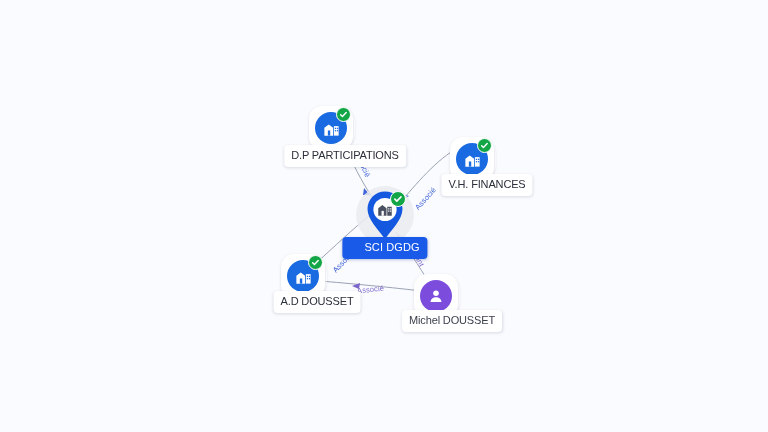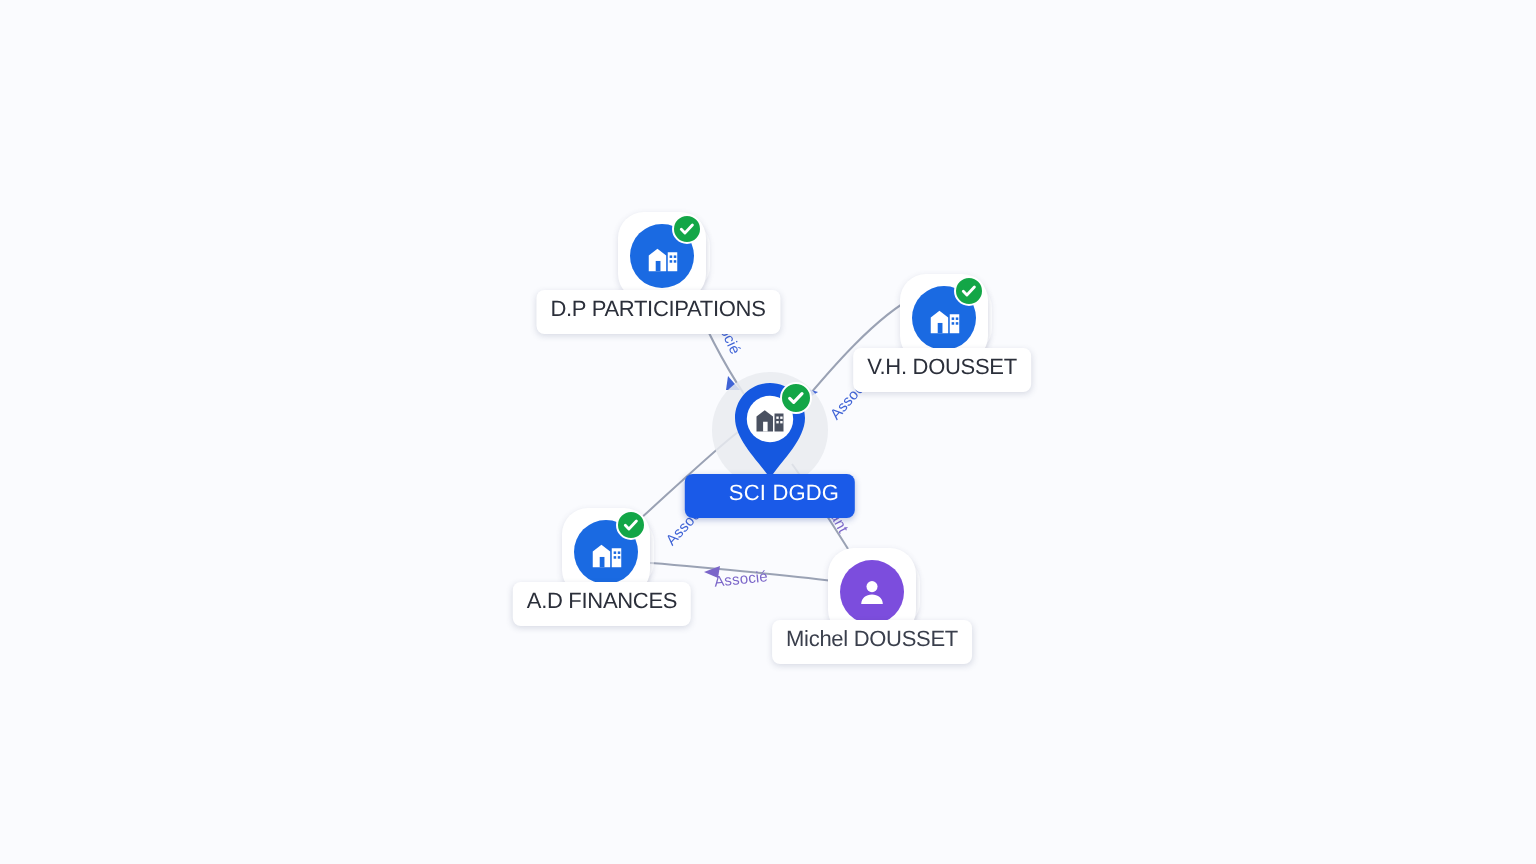--- a/index.html
+++ b/index.html
@@ -86,20 +86,21 @@
     transform: translate(-50%, 0);
     background: #ffffff;
     color: #2b2f3a;
     font-size: 11px;
     letter-spacing: -0.15px;
     line-height: 1;
     padding: 5px 7px 6px 7px;
     border-radius: 4px;
     white-space: nowrap;
     box-shadow: 0 1px 3px rgba(60,70,110,0.18);
+    margin-left: 16px;
   }
   .node-label.person-label {
     color: #3a3f4c;
   }
 
   
   .center-node {
     position: absolute;
     width: 0;
     height: 0;
@@ -246,21 +247,21 @@
           <rect x="18.8" y="14" width="1.6" height="1.6" fill="#1a6ae2"></rect>
           <rect x="7.4" y="14.5" width="3" height="6.5" fill="#1a6ae2"></rect>
         </svg>
       </div>
       <div class="verified-badge">
         <svg width="9" height="9" viewBox="0 0 12 12">
             <path d="M2.2 6.2 L4.6 8.6 L9.6 3.4" stroke="#ffffff" stroke-width="1.9" fill="none" stroke-linecap="round" stroke-linejoin="round"></path>
           </svg>
       </div>
     </div>
-    <div class="node-label" style="left:-1px; top:15px;">V.H. DOUSSET</div>
+    <div class="node-label" style="left:-1px; top:15px;">V.H. FINANCES</div>
   </div>
 
   <div class="node" style="left:303px; top:276px;">
     <div class="node-stack">
       <div class="stack-card c3"></div>
       <div class="stack-card c2"></div>
       <div class="stack-card c1"></div>
       <div class="node-disc">
         <svg width="19" height="19" viewBox="0 0 24 24" fill="none">
           <path d="M3 21V11l5.5-4.2L14 11v10H3z" fill="#ffffff"></path>
@@ -271,21 +272,21 @@
           <rect x="18.8" y="14" width="1.6" height="1.6" fill="#1a6ae2"></rect>
           <rect x="7.4" y="14.5" width="3" height="6.5" fill="#1a6ae2"></rect>
         </svg>
       </div>
       <div class="verified-badge">
         <svg width="9" height="9" viewBox="0 0 12 12">
             <path d="M2.2 6.2 L4.6 8.6 L9.6 3.4" stroke="#ffffff" stroke-width="1.9" fill="none" stroke-linecap="round" stroke-linejoin="round"></path>
           </svg>
       </div>
     </div>
-    <div class="node-label" style="left:-2px; top:15px;">A.D FINANCES</div>
+    <div class="node-label" style="left:-2px; top:15px;">A.D DOUSSET</div>
   </div>
 
   <div class="node" style="left:436px; top:296px;">
     <div class="node-stack">
       <div class="stack-card c3"></div>
       <div class="stack-card c2"></div>
       <div class="stack-card c1"></div>
       <div class="node-disc person">
         <svg width="18" height="18" viewBox="0 0 24 24">
           <circle cx="12" cy="8.4" r="3.7" fill="#ffffff"></circle>

